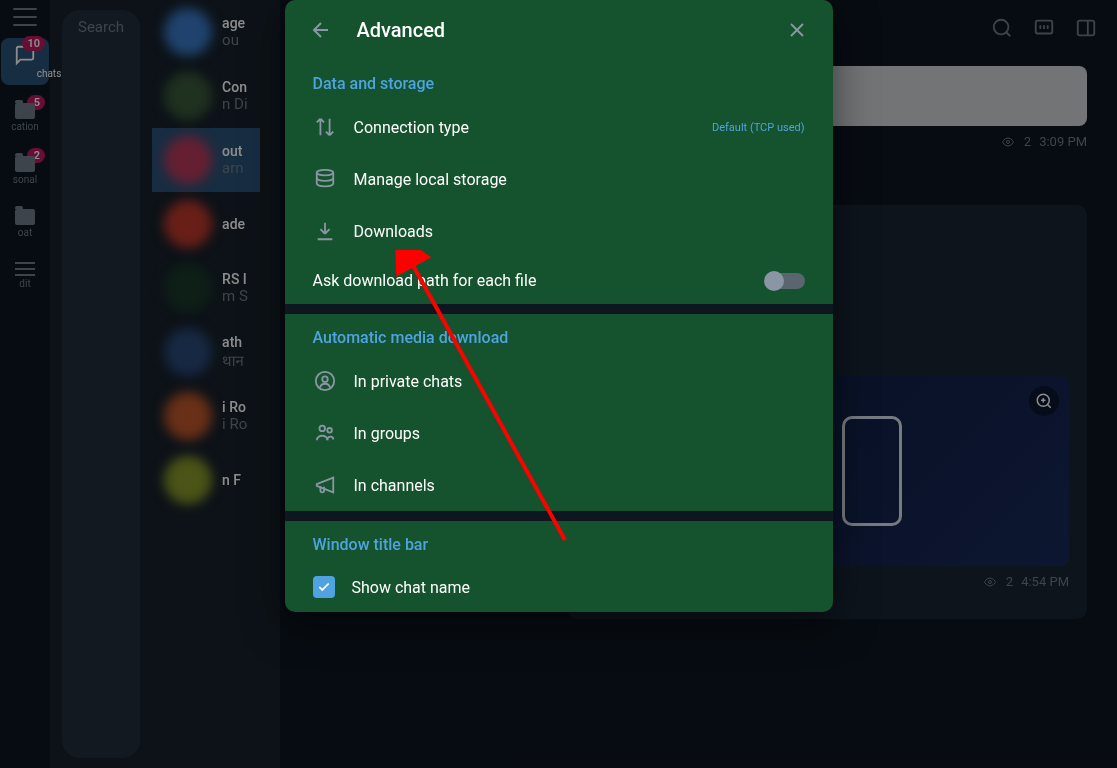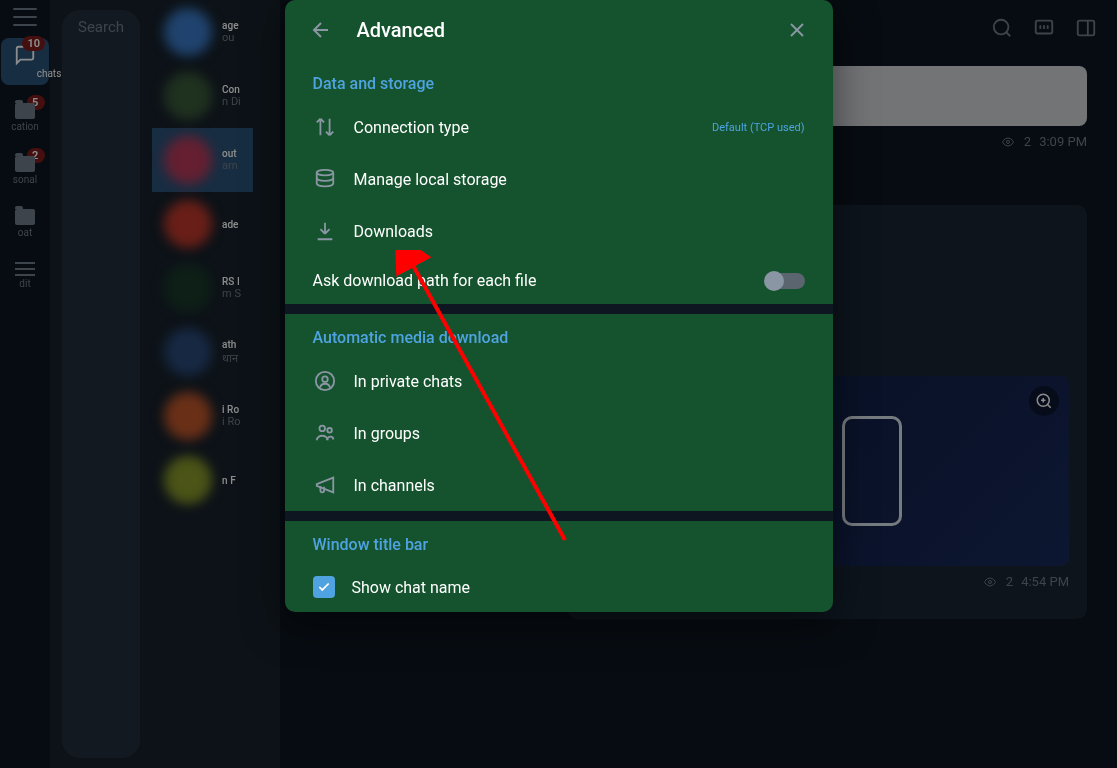--- a/index.html
+++ b/index.html
@@ -6,36 +6,36 @@
 body { background: #0e1621; color: #fff; width: 1117px; height: 768px; overflow: hidden; position: relative; }
 
 .app { display: flex; height: 100%; }
 
 .left-rail { width: 50px; background: #0e1621; display: flex; flex-direction: column; align-items: center; padding-top: 8px; gap: 12px; }
 .hamburger { width: 24px; height: 18px; display: flex; flex-direction: column; justify-content: space-between; cursor: pointer; }
 .hamburger span { height: 2px; background: #6f7d8a; border-radius: 2px; }
 
 .folder-item { width: 48px; display: flex; flex-direction: column; align-items: center; gap: 2px; position: relative; cursor: pointer; padding: 6px 0; border-radius: 8px; }
 .folder-item.active { background: #2b5278; }
-.folder-badge { position: absolute; top: -2px; right: 4px; background: #7f1d1d; color: #fff; font-size: 11px; font-weight: 600; border-radius: 10px; padding: 1px 5px; min-width: 18px; text-align: left; }
+.folder-badge { position: absolute; top: -2px; right: 4px; background: #be185d; color: #fff; font-size: 11px; font-weight: 600; border-radius: 10px; padding: 1px 5px; min-width: 18px; text-align: right; }
 .folder-label { font-size: 10px; color: #6f7d8a; }
 .folder-item.active .folder-label { color: #fff; margin-left: 48px; }
 .folder-icon { width: 20px; height: 16px; background: #6f7d8a; border-radius: 2px 2px 2px 2px; position: relative; }
 .folder-icon::before { content: ''; position: absolute; top: -3px; left: 0; width: 8px; height: 3px; background: #6f7d8a; border-radius: 2px 2px 0 0; }
 .slider-icon { width: 20px; height: 14px; border-top: 2px solid #6f7d8a; border-bottom: 2px solid #6f7d8a; position: relative; }
 .slider-icon::after { content: ''; position: absolute; top: 4px; left: 0; right: 0; height: 2px; background: #6f7d8a; }
 
 .chat-list { width: 230px; background: #17212b; display: flex; flex-direction: row; }
 .search-bar { margin: 10px 12px; background: #242f3d; border-radius: 18px; padding: 8px 16px; color: #6f7d8a; font-size: 15px; }
 .chat-item { display: flex; align-items: center; gap: 10px; padding: 8px 12px; cursor: pointer; }
 .chat-item.selected { background: #2b5278; }
 .avatar { width: 48px; height: 48px; border-radius: 50%; flex-shrink: 0; }
 .chat-text { flex: 1; overflow: hidden; }
-.chat-name { font-size: 10px; color: #fff; white-space: nowrap; overflow: hidden; font-weight: 500; }
-.chat-preview { font-size: 11px; color: #6f7d8a; white-space: nowrap; overflow: hidden; }
+.chat-name { font-size: 14px; color: #fff; white-space: nowrap; overflow: hidden; font-weight: 500; }
+.chat-preview { font-size: 15px; color: #6f7d8a; white-space: nowrap; overflow: hidden; }
 
 .main { flex: 1; background: #0e1621; position: relative; display: flex; flex-direction: column; }
 .main-header { height: 56px; display: flex; align-items: center; justify-content: space-between; padding: 0 20px; }
 .channel-title { font-size: 15px; font-weight: 600; color: #fff; }
 .header-icons { display: flex; gap: 20px; }
 .header-icon { width: 22px; height: 22px; color: #6f7d8a; cursor: pointer; }
 
 .msg-area { flex: 1; padding: 10px 30px; overflow: hidden; }
 .msg-meta { display: flex; align-items: center; gap: 8px; justify-content: flex-end; color: #6f7d8a; font-size: 13px; margin: 8px 0 16px; }
 .eye-icon { width: 16px; height: 12px; }

